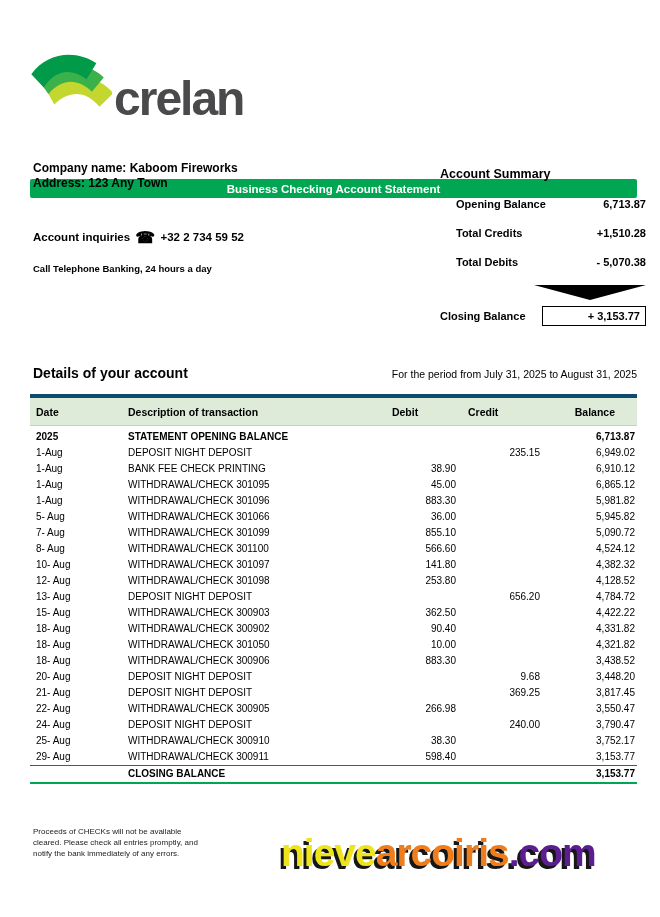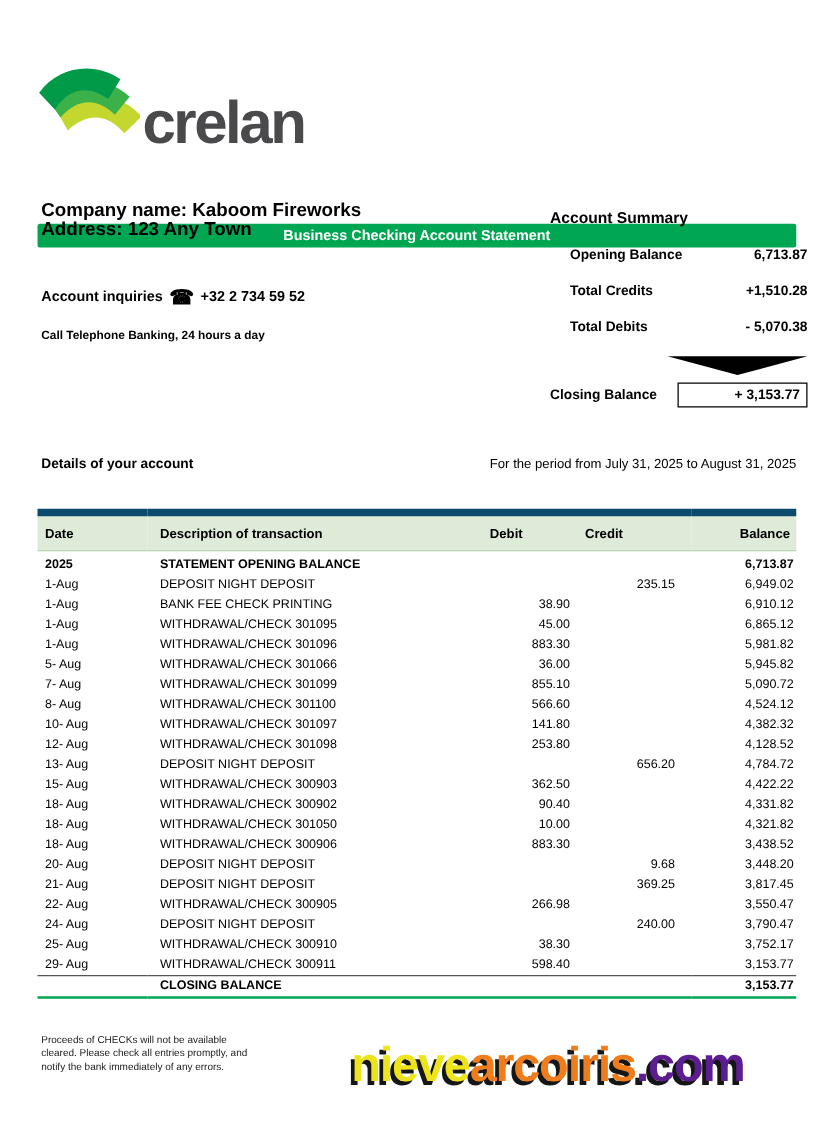--- a/index.html
+++ b/index.html
@@ -15,63 +15,63 @@
 
   
   .banner {
     position:absolute; left:30px; top:131px; width:607px; height:19px;
     background:#00A651; border-radius:2px;
     display:flex; align-items:center; justify-content:center;
     color:#fff; font-weight:bold; font-size:11.5px;margin-top:48px;
   }
 
   
-  .customer-block { position:absolute; left:33px; top:161px; font-weight:bold; font-size:15px; line-height:15px; }
+  .customer-block { position:absolute; left:33px; top:161px; font-weight:bold; font-size:12px; line-height:15px; }
   .inquiries { position:absolute; left:33px; top:228px; font-weight:bold; font-size:11.5px; }
   .phone-glyph { font-size:16px; vertical-align:-2px; padding:0 2px; }
   .telebanking { position:absolute; left:33px; top:263px; font-weight:bold; font-size:9.5px; }
 
   
   .summary { position:absolute; left:440px; top:167px; width:206px; }
   .summary-title { font-weight:bold; font-size:12.5px; margin-bottom:17px; }
   .srow { display:flex; justify-content:space-between; font-weight:bold; font-size:11px; margin-bottom:17px;margin-left:16px; }
   .arrow-down {
     width:0; height:0; margin-left:auto; margin-top:1px;
     border-left:56px solid transparent; border-right:56px solid transparent;
     border-top:15px solid #000;
   }
   .closing-row { display:flex; justify-content:space-between; align-items:center; margin-top:6px; font-weight:bold; font-size:11px; }
   .closing-box { border:1.5px solid #000; width:104px; text-align:right; padding:3px 5px; box-sizing:border-box; background:#fff; }
 
   
   .details-row { position:absolute; left:33px; top:365px; width:604px; display:flex; justify-content:space-between; align-items:baseline; }
-  .details-title { font-weight:bold; font-size:11px; }
+  .details-title { font-weight:bold; font-size:14px; }
   .period { font-size:10.5px; }
 
   
   .tx-table {
-    position:absolute; left:30px; top:407px; width:607px;
+    position:absolute; left:30px; top:394px; width:607px;
     border-collapse:collapse; table-layout:fixed;
-    border-top:6px solid #0c4a6e; border-bottom:2.5px solid #00A651;
+    border-top:4px solid #0c4a6e; border-bottom:2.5px solid #00A651;
     font-size:10px;
   }
   .tx-table thead th {
     background:#DDEBD8; font-weight:bold; font-size:10.5px; height:27px;
     border-bottom:1px solid #B9D8B9; text-align:left; padding:0;
   }
   .tx-table tbody tr:first-child td { padding-top:3px; }
   .tx-table td { height:16px; line-height:16px; padding:0; white-space:nowrap; overflow:hidden; }
   .tx-table .date    { padding-left:6px; }
   .tx-table .desc    { padding-left:10px; }
   .tx-table td.debit   { text-align:right; padding-right:12px; }
   .tx-table td.credit  { text-align:right; padding-right:13px; }
   .tx-table td.balance { text-align:right; padding-right:2px; }
   .tx-table th.debit   { text-align:center; padding-right:26px; }
   .tx-table th.credit  { text-align:left; padding-right:16px; }
-  .tx-table th.balance { text-align:right; padding-right:5px; }
+  .tx-table th.balance { text-align:right; padding-right:22px; }
   .tx-table tr.bold td { font-weight:bold; }
   .tx-table tr.closing td { border-top:1px solid #555; }
 
   
   .footnote { position:absolute; left:33px; top:826px; font-size:8px; line-height:11px; color:#222; }
   .watermark {
     position:absolute; left:281px; top:831px; white-space:nowrap;
     font-size:39px; font-weight:bold; letter-spacing:-1px;
     text-shadow:-3px 3px 0 #161616;
   }

